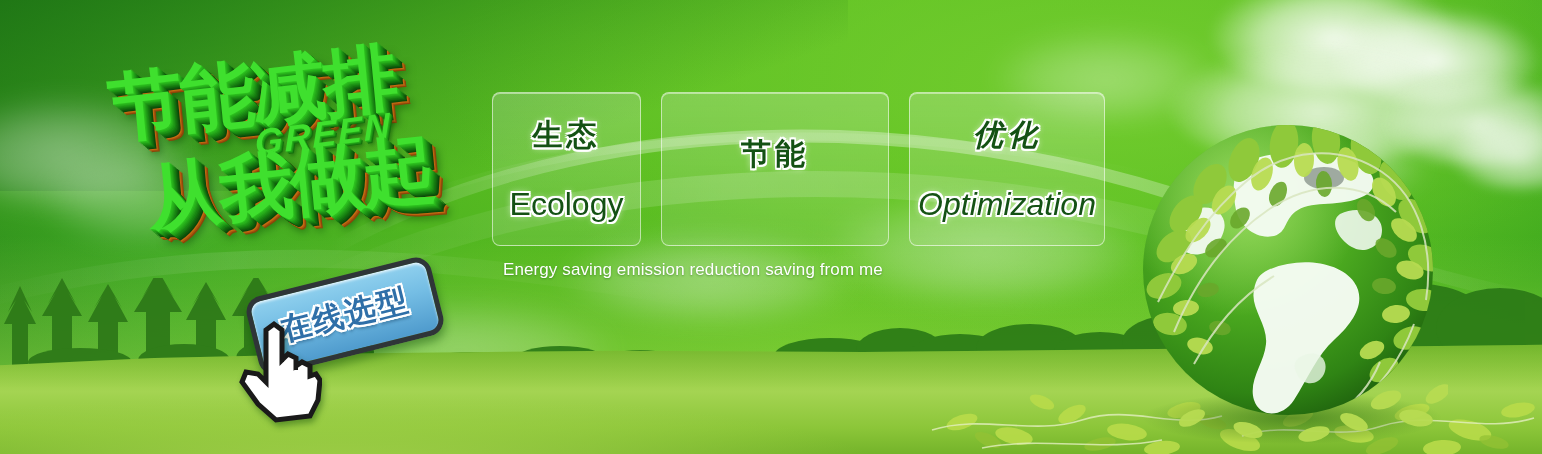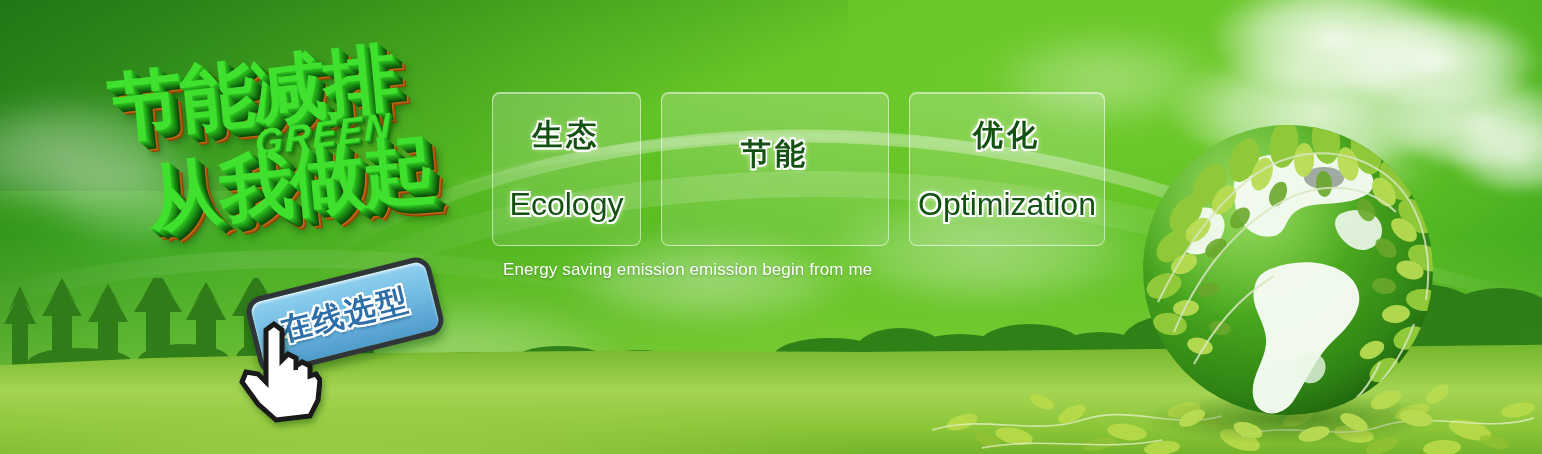--- a/index.html
+++ b/index.html
@@ -136,21 +136,21 @@
     border-radius:8px;
     border:1px solid rgba(255,255,255,.55);
     background:linear-gradient(to bottom,rgba(255,255,255,.20),rgba(255,255,255,.09));
     box-shadow:inset 0 1px 0 rgba(255,255,255,.45);
     display:flex;flex-direction:column;
     align-items:center;justify-content:center;
     cursor:pointer;
     box-sizing:border-box;
   }
   .card.wide{width:228px;}
-  .card.wide2{width:196px;}
+  .card.wide2{width:196px;font-style:italic;}
   .card-cn{
     font-family:"DejaVu Sans","Liberation Sans",sans-serif;
     font-size:30px;font-weight:bold;color:#145214;
     margin-bottom:30px;letter-spacing:4px;
     text-shadow:
       -1.6px -1.6px 0 #fff,1.6px -1.6px 0 #fff,-1.6px 1.6px 0 #fff,1.6px 1.6px 0 #fff,
       -1.6px 0 0 #fff,1.6px 0 0 #fff,0 -1.6px 0 #fff,0 1.6px 0 #fff,
       0 0 7px rgba(255,255,255,.95);
   }
   .card-en{
@@ -410,15 +410,15 @@
     </div>
     <div class="card wide">
       <div class="card-cn">节能</div>
     </div>
     <div class="card wide2">
       <div class="card-cn">优化</div>
       <div class="card-en">Optimization</div>
     </div>
   </div>
 
-  <div class="tagline">Energy saving emission emission begin from me</div>
+  <div class="tagline">Energy saving emission reduction saving from me</div>
 
 </div>
 
 </body></html>

